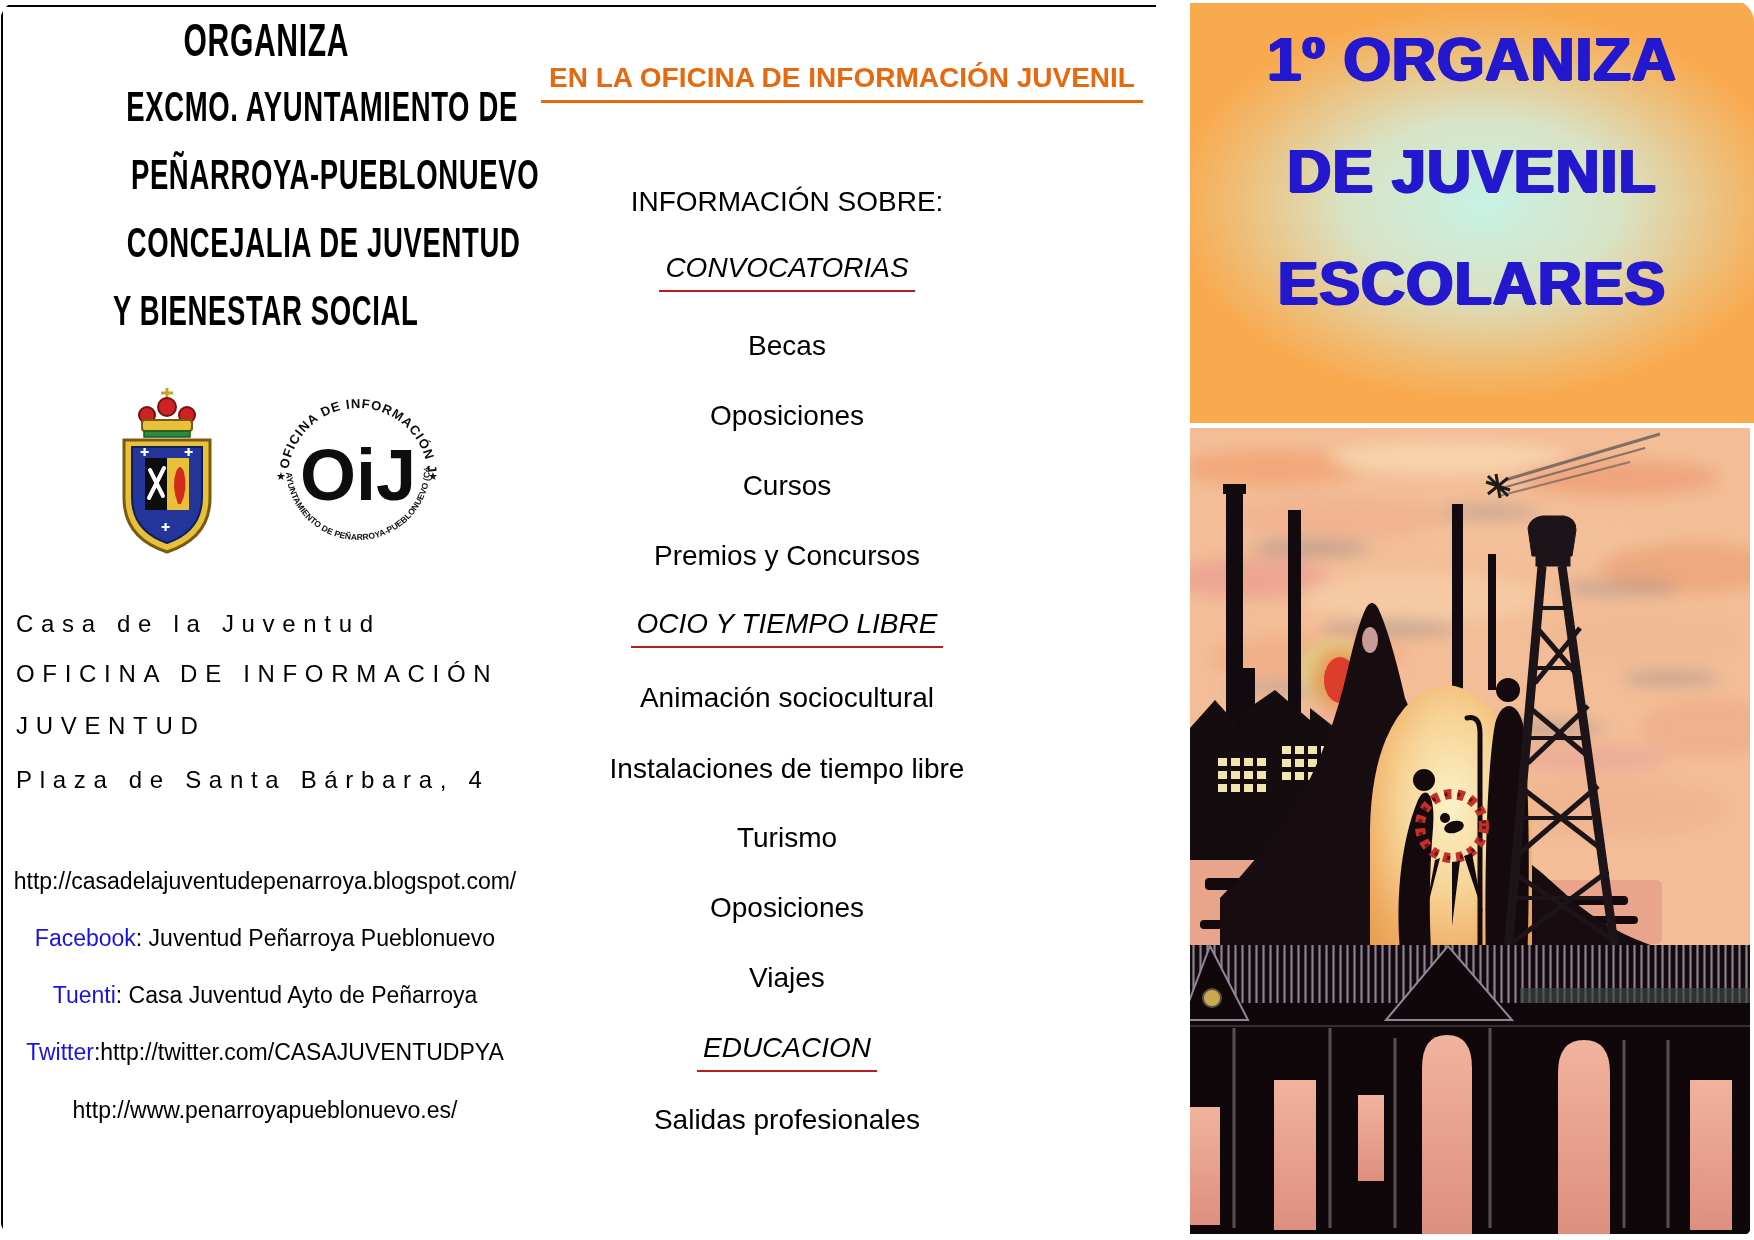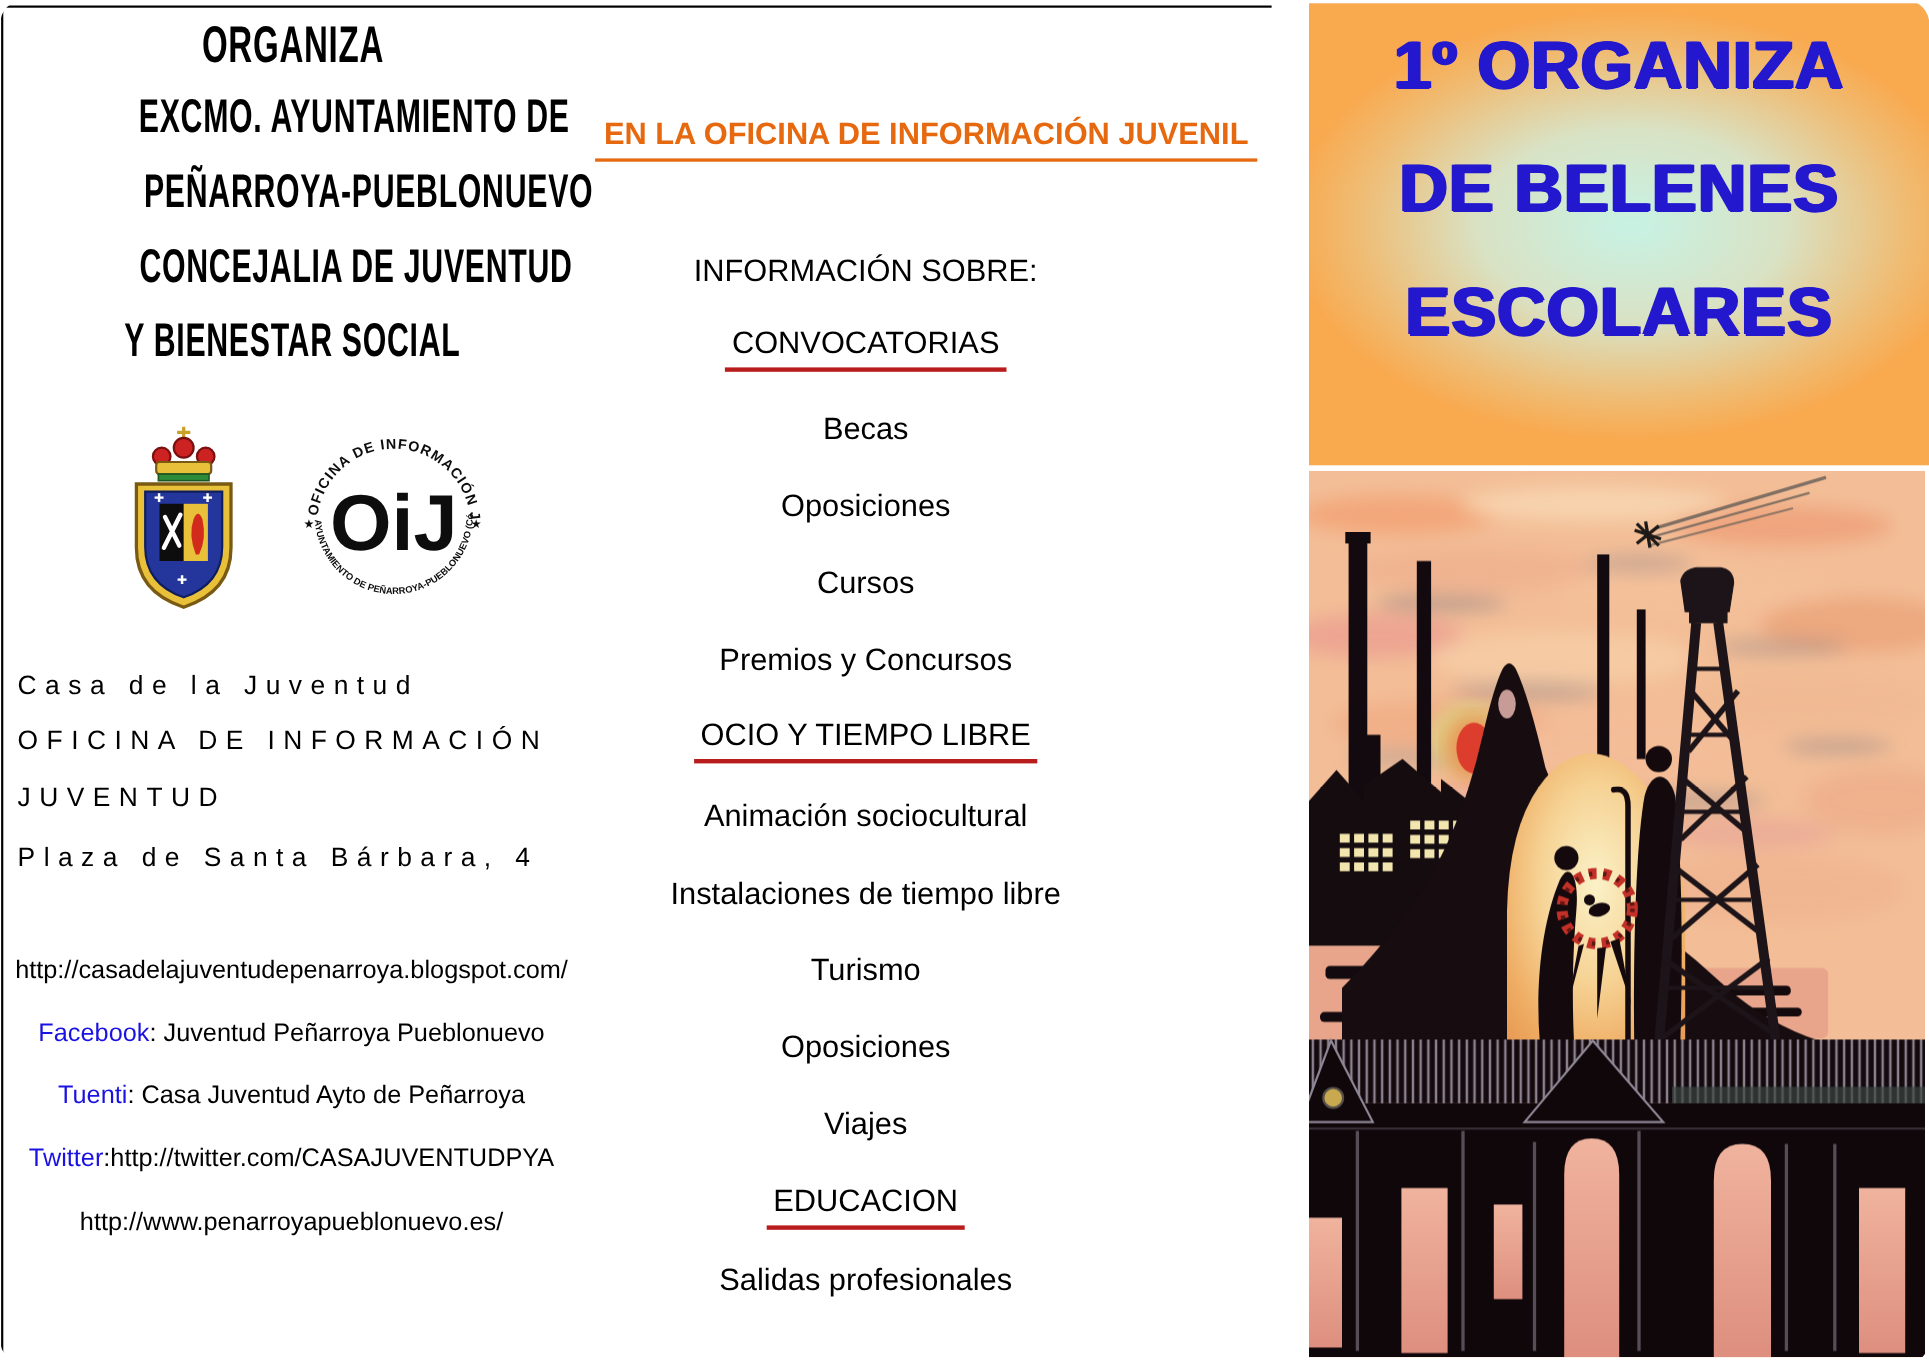--- a/index.html
+++ b/index.html
@@ -17,25 +17,25 @@
         font-weight:bold;letter-spacing:1px;white-space:nowrap;}
   .lp-title{font-size:47px;}
   .lp-line{font-size:43px;}
   .addr{position:absolute;left:16px;width:500px;text-align:left;
         font-size:24px;letter-spacing:.32em;white-space:nowrap;}
   .link-line{position:absolute;left:0px;width:530px;text-align:center;font-size:23px;white-space:nowrap;}
   .link-label{color:#1A12E0;font-weight:normal;}
   .logo{position:absolute;}
 
   
-  .mid{position:absolute;left:525px;width:524px;text-align:center;font-size:28px;white-space:nowrap;margin-top:44px;}
+  .mid{position:absolute;left:525px;width:524px;text-align:center;font-size:28px;white-space:nowrap;}
   .mid-wide{width:634px;}
   .u-orange{display:inline-block;color:#E7690F;font-weight:bold;
             border-bottom:3px solid #E7690F;padding:0 8px 6px 8px;}
-  .u-black{display:inline-block;border-bottom:4px solid #b91c1c;padding:0 6px 6px 6px;}
+  .u-black{display:inline-block;border-bottom:2px solid #b91c1c;padding:0 6px 6px 6px;font-style:italic;}
 
   
   .title-box{position:absolute;left:1190px;top:3px;width:564px;height:420px;
     background:radial-gradient(ellipse 65% 55% at 52% 48%,
        #C7F2E4 0%, #D9E2C4 38%, #EFBC74 68%, #F9A94E 85%, #F9A94E 100%);}
   .big-title{position:absolute;left:1190px;width:564px;text-align:center;
     font-size:61px;font-weight:bold;color:#2318CE;letter-spacing:1px;white-space:nowrap;
     text-shadow:1.5px 0 0 #2318CE,-1.5px 0 0 #2318CE,0 1px 0 #2318CE;}
   .artwork{position:absolute;left:1190px;top:428px;width:560px;height:806px;}
 </style>
@@ -130,21 +130,21 @@
   <div class="mid" style="top:822px">Turismo</div>
   <div class="mid" style="top:892px">Oposiciones</div>
   <div class="mid" style="top:962px">Viajes</div>
 
   <div class="mid" style="top:1032px">
     <span class="u-black">EDUCACION</span></div>
   <div class="mid" style="top:1104px">Salidas profesionales</div>
 
   <div class="title-box"></div>
   <div class="big-title" style="top:24px">1º ORGANIZA</div>
-  <div class="big-title" style="top:136px">DE BELENES</div>
+  <div class="big-title" style="top:136px">DE JUVENIL</div>
   <div class="big-title" style="top:248px">ESCOLARES</div>
 
   <svg class="artwork" viewBox="0 0 560 806">
     <defs>
       <filter id="blur8">
           <feGaussianBlur stdDeviation="8"></feGaussianBlur>
         </filter>
       <radialGradient id="glow" cx="50%" cy="42%" r="70%">
         <stop offset="0%" stop-color="#FBF2C8"></stop>
           <stop offset="45%" stop-color="#F6D395"></stop>

